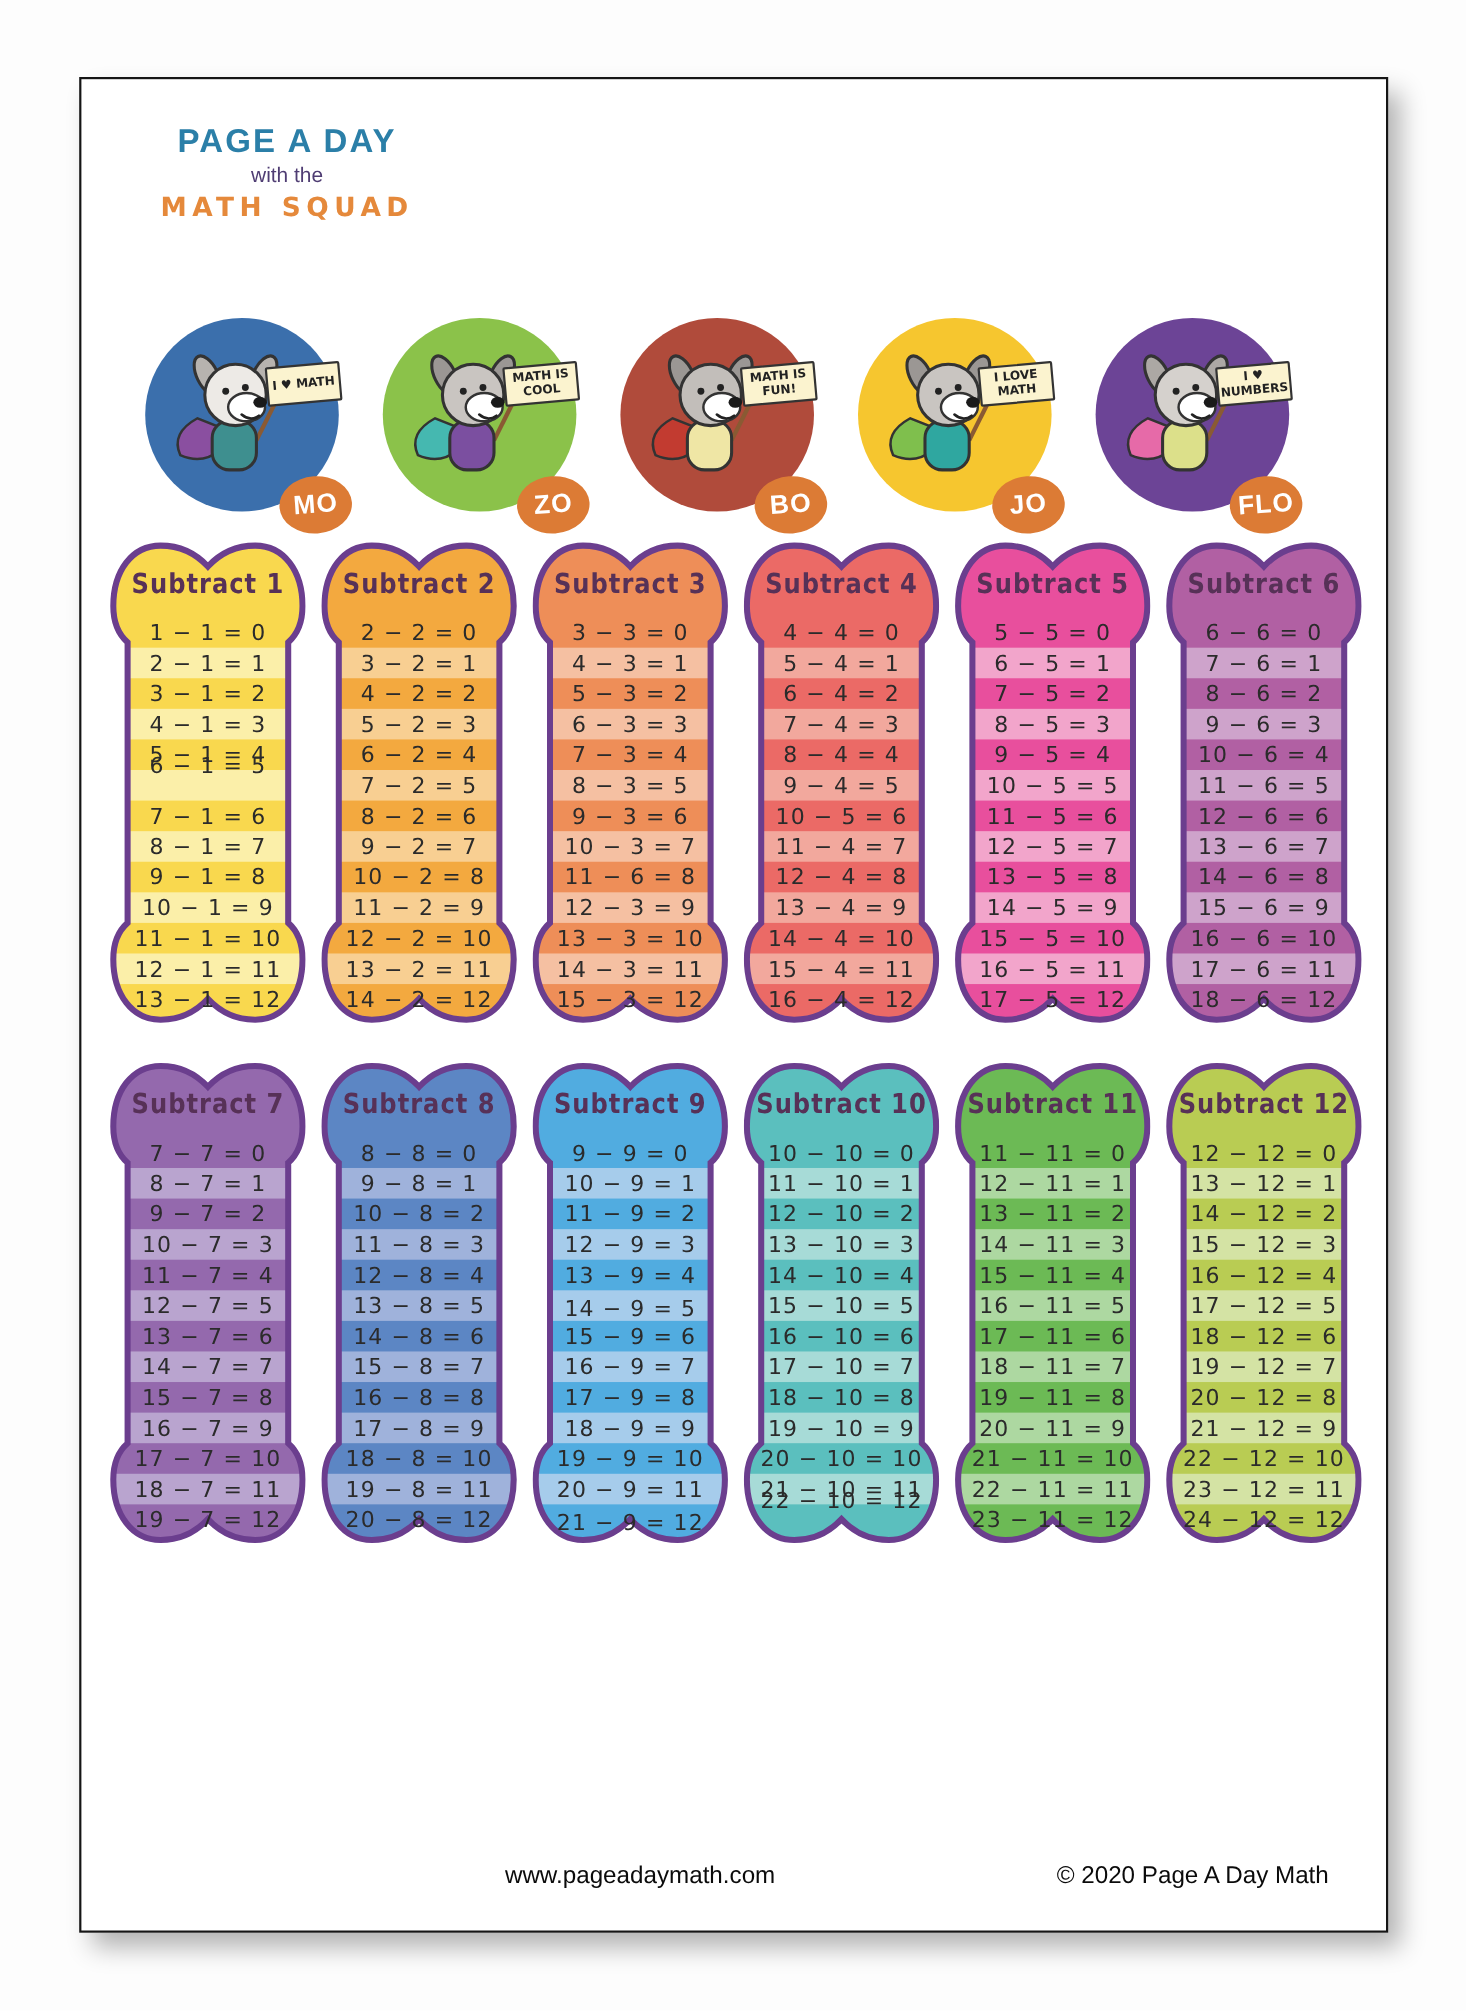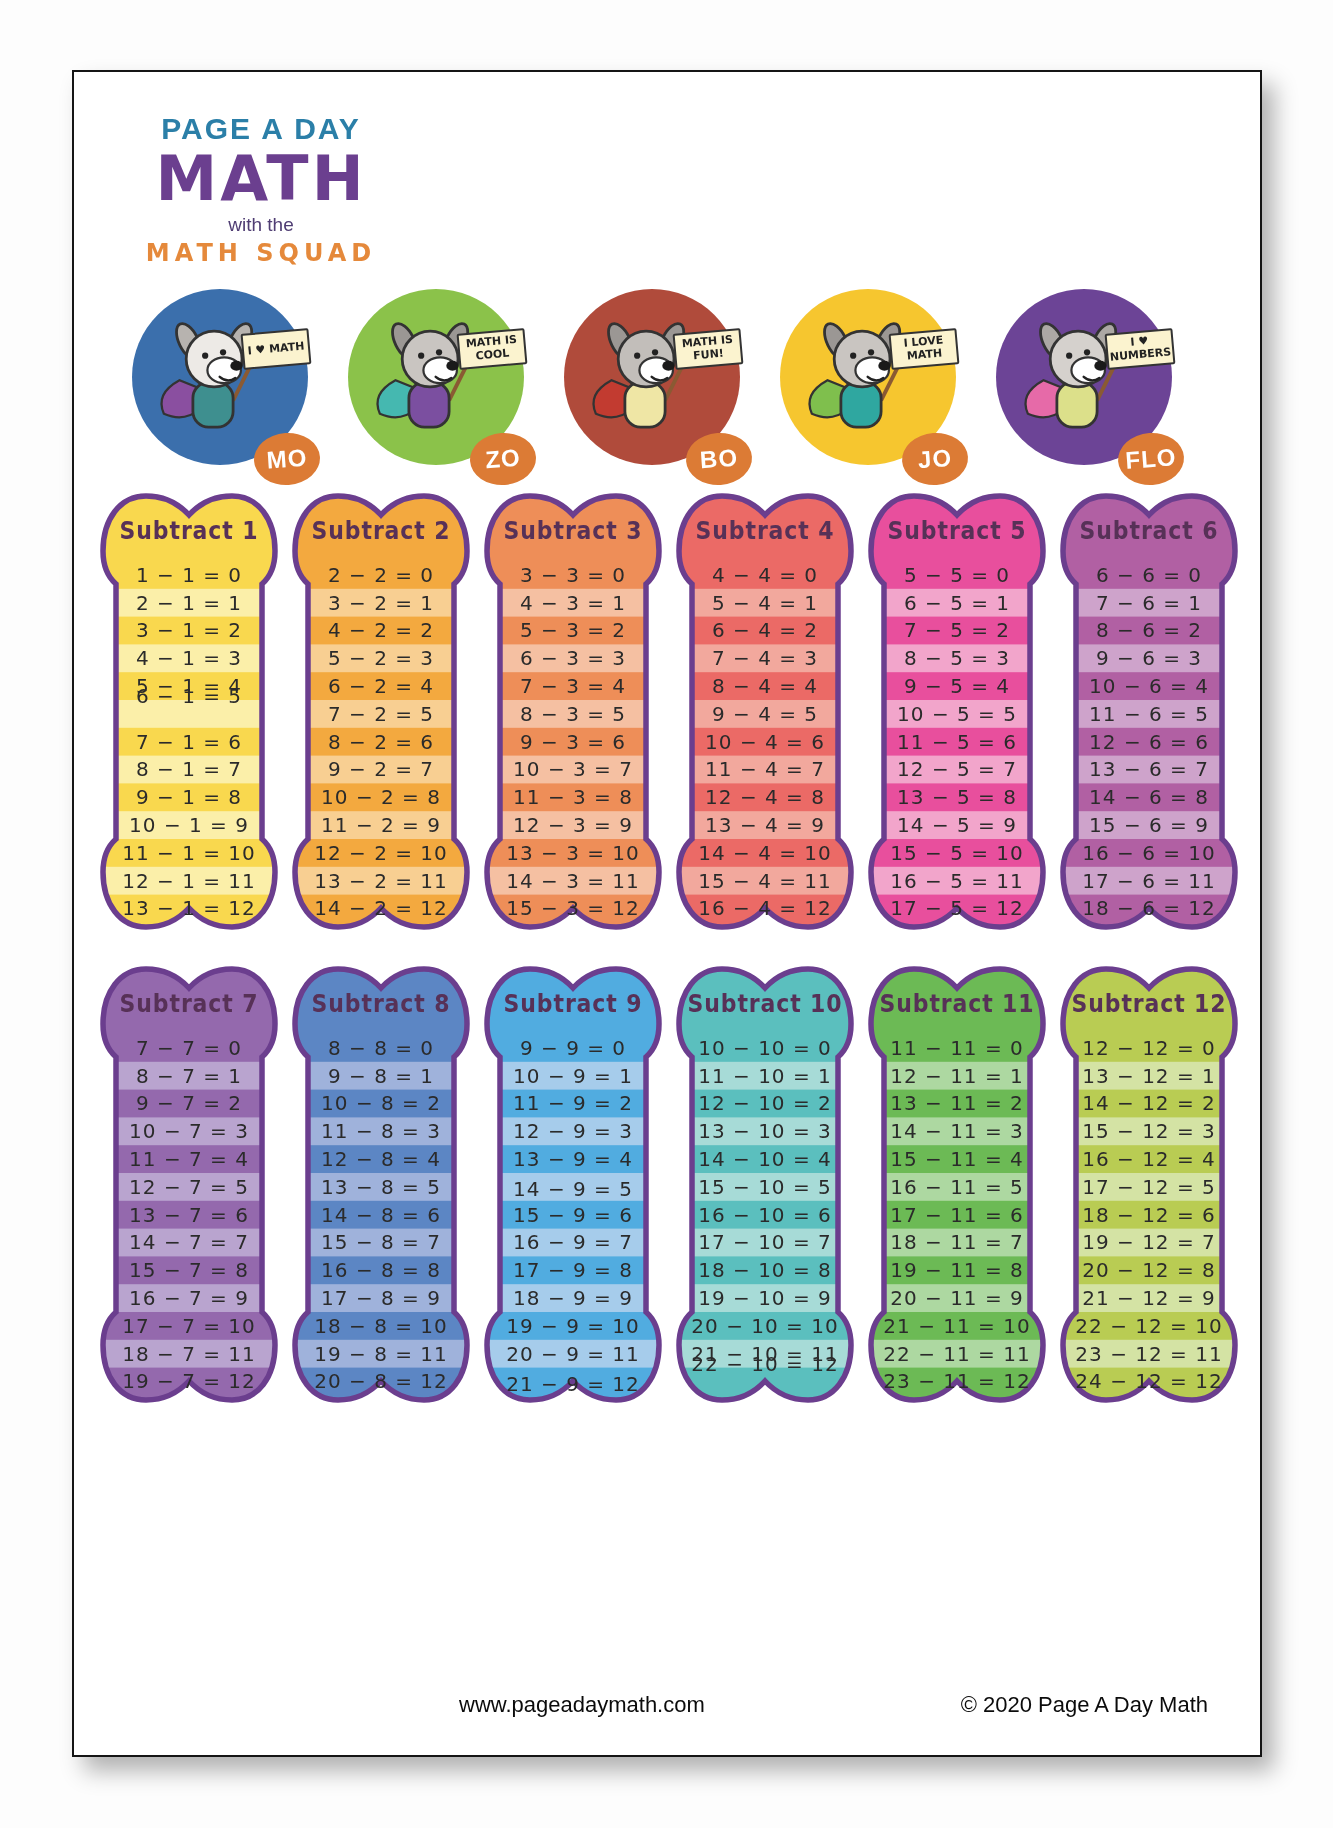--- a/index.html
+++ b/index.html
@@ -58,21 +58,20 @@
                  font-family:"Liberation Sans", sans-serif; }
 </style>
 </head>
 <body>
 
 <div class="canvas">
   <div class="sheet">
 
     <div class="logo">
       <div class="logo-line1">PAGE A DAY</div>
-      <div class="logo-line2">MATH</div>
       <div class="logo-line3">with the</div>
       <div class="logo-line4">MATH SQUAD</div>
     </div>
 
 
     <div class="characters">
         <div class="char-card">
     <div class="char-circle" style="background:#3B6FAC">
       <svg class="dog" viewBox="0 0 120 120">
     <path d="M30 62 Q8 74 16 92 Q34 100 48 88 L50 70 Z" fill="#8A4FA0" stroke="#333" stroke-width="2"></path>
@@ -256,21 +255,21 @@
     </svg>
     <div class="bone-head">Subtract 3</div>
     <div class="bone-row" style="top:72.0px">3 − 3 = 0</div>
           <div class="bone-row" style="top:99.8px">4 − 3 = 1</div>
           <div class="bone-row" style="top:127.6px">5 − 3 = 2</div>
           <div class="bone-row" style="top:155.4px">6 − 3 = 3</div>
           <div class="bone-row" style="top:183.2px">7 − 3 = 4</div>
           <div class="bone-row" style="top:211.0px">8 − 3 = 5</div>
           <div class="bone-row" style="top:238.8px">9 − 3 = 6</div>
           <div class="bone-row" style="top:266.6px">10 − 3 = 7</div>
-          <div class="bone-row" style="top:294.4px">11 − 3 = 8</div>
+          <div class="bone-row" style="top:294.4px">11 − 6 = 8</div>
           <div class="bone-row" style="top:322.2px">12 − 3 = 9</div>
           <div class="bone-row" style="top:350.0px">13 − 3 = 10</div>
           <div class="bone-row" style="top:377.8px">14 − 3 = 11</div>
           <div class="bone-row" style="top:405.6px">15 − 3 = 12</div>
   </div>
         <div class="bone">
     <svg class="bone-bg" viewBox="0 0 178 445">
       <defs>
               <clipPath id="boneclip3">
                 <path d="M16 95 C8 88 3 78 3 62 C3 30 20 7 46 7 C63 7 77 13 89 26 C101 13 115 7 132 7 C158 7 175 30 175 62 C175 78 170 88 162 95 L162 350 C170 357 175 367 175 383 C175 415 158 438 132 438 C115 438 101 432 89 419 C77 432 63 438 46 438 C20 438 3 415 3 383 C3 367 8 357 16 350 Z"></path>
@@ -287,21 +286,21 @@
             </g>
       <path d="M16 95 C8 88 3 78 3 62 C3 30 20 7 46 7 C63 7 77 13 89 26 C101 13 115 7 132 7 C158 7 175 30 175 62 C175 78 170 88 162 95 L162 350 C170 357 175 367 175 383 C175 415 158 438 132 438 C115 438 101 432 89 419 C77 432 63 438 46 438 C20 438 3 415 3 383 C3 367 8 357 16 350 Z" fill="none" stroke="#6B3E8E" stroke-width="5.5"></path>
     </svg>
     <div class="bone-head">Subtract 4</div>
     <div class="bone-row" style="top:72.0px">4 − 4 = 0</div>
           <div class="bone-row" style="top:99.8px">5 − 4 = 1</div>
           <div class="bone-row" style="top:127.6px">6 − 4 = 2</div>
           <div class="bone-row" style="top:155.4px">7 − 4 = 3</div>
           <div class="bone-row" style="top:183.2px">8 − 4 = 4</div>
           <div class="bone-row" style="top:211.0px">9 − 4 = 5</div>
-          <div class="bone-row" style="top:238.8px">10 − 4 = 6</div>
+          <div class="bone-row" style="top:238.8px">10 − 5 = 6</div>
           <div class="bone-row" style="top:266.6px">11 − 4 = 7</div>
           <div class="bone-row" style="top:294.4px">12 − 4 = 8</div>
           <div class="bone-row" style="top:322.2px">13 − 4 = 9</div>
           <div class="bone-row" style="top:350.0px">14 − 4 = 10</div>
           <div class="bone-row" style="top:377.8px">15 − 4 = 11</div>
           <div class="bone-row" style="top:405.6px">16 − 4 = 12</div>
   </div>
         <div class="bone">
     <svg class="bone-bg" viewBox="0 0 178 445">
       <defs>

